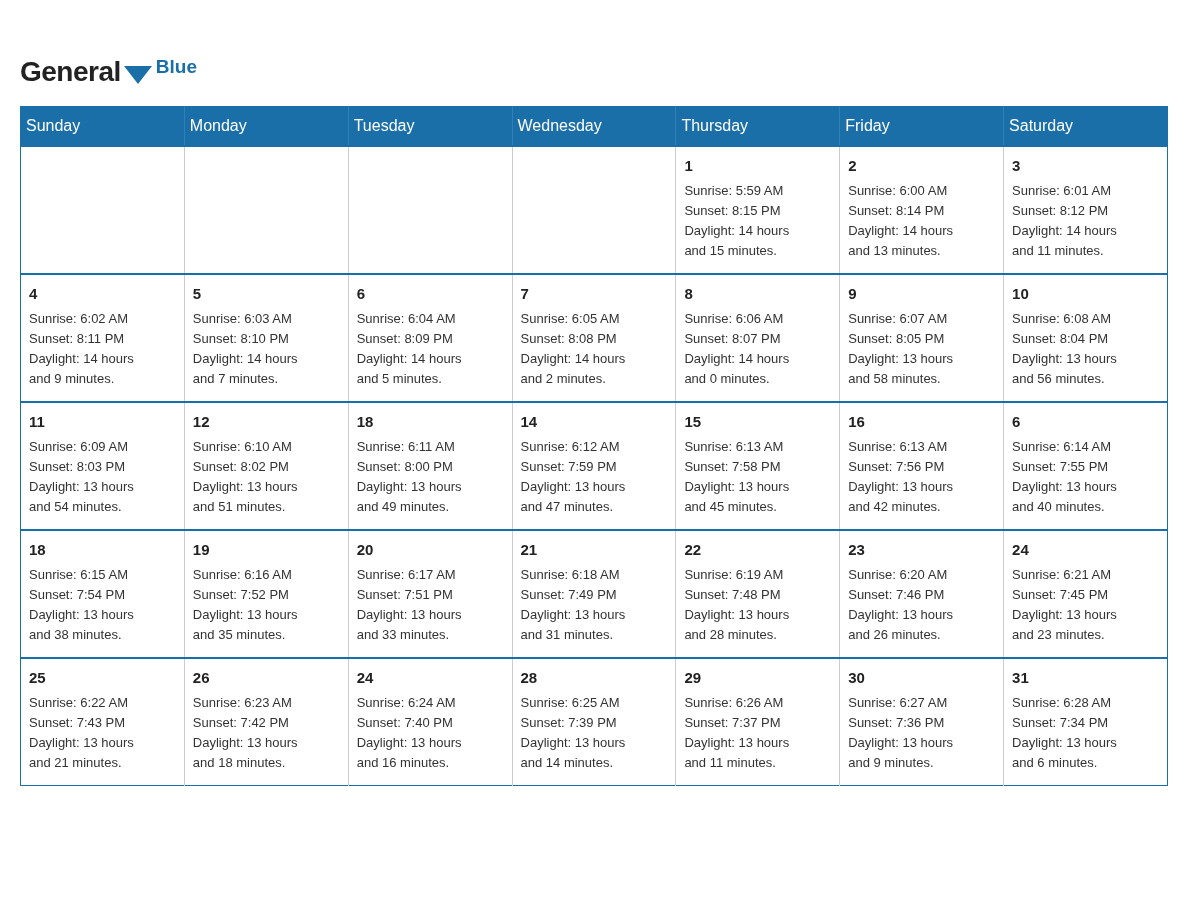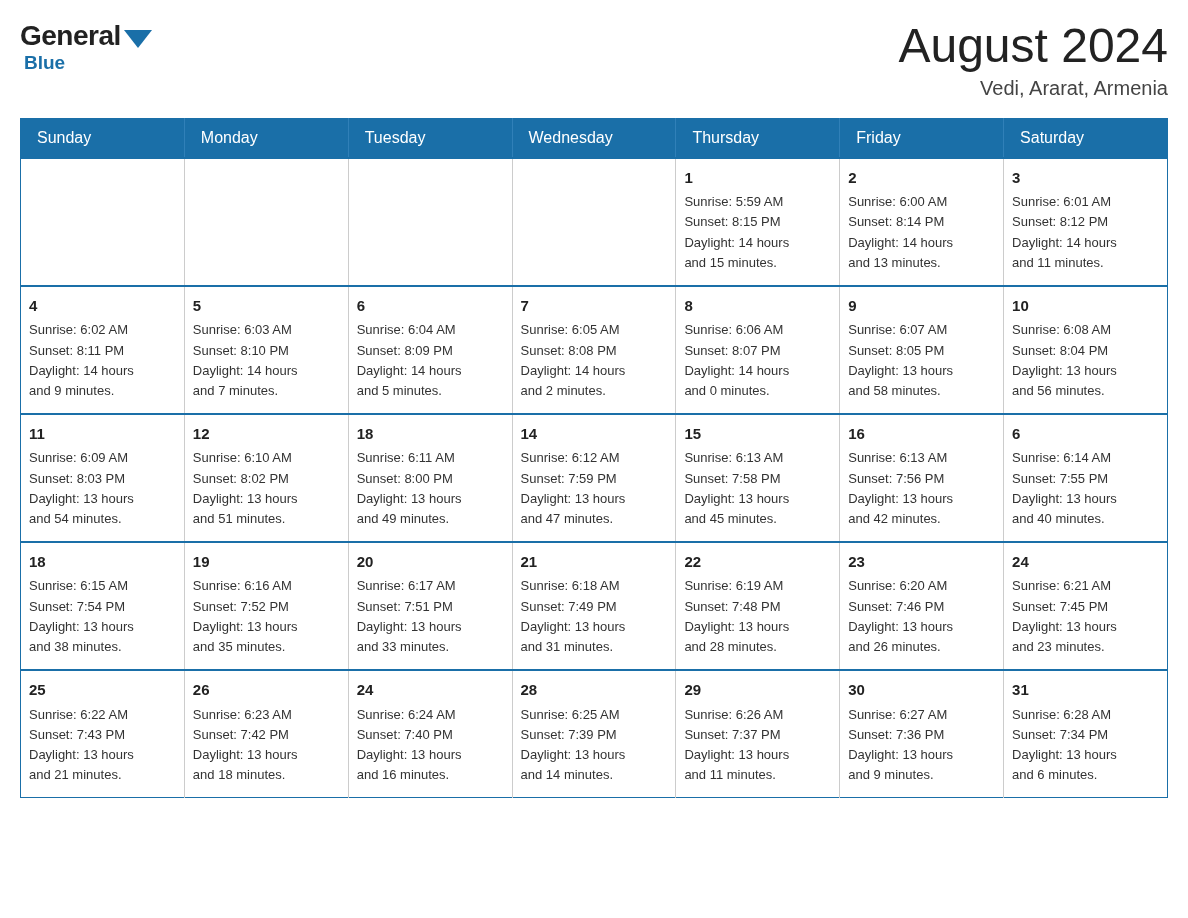--- a/index.html
+++ b/index.html
@@ -12,22 +12,23 @@
       min-height: 918px;
     }
     .header {
       display: flex;
       justify-content: space-between;
       align-items: flex-start;
       margin-bottom: 18px;
     }
     .logo {
       display: flex;
-      flex-direction: column;
+      flex-direction: row;
       align-items: flex-start;
+      margin-top: 36px;
     }
     .logo-top {
       display: flex;
       align-items: center;
     }
     .logo-general {
       font-size: 28px;
       font-weight: bold;
       color: #222;
       letter-spacing: -0.5px;
@@ -66,21 +67,21 @@
       border-collapse: collapse;
       border: 1.5px solid #1a6fa8;
     }
     .calendar thead tr {
       background-color: #1a6fa8;
     }
     .calendar thead th {
       color: #fff;
       font-size: 16px;
       font-weight: normal;
-      padding: 10px 16px;
+      padding: 10px 5px;
       text-align: left;
       border-right: 1px solid #3080b8;
     }
     .calendar thead th:last-child {
       border-right: none;
     }
     .calendar tbody tr {
       border-top: 2px solid #1a6fa8;
     }
     .calendar tbody td {
@@ -118,24 +119,20 @@
 <div class="header">
   <div class="logo">
     <div class="logo-top">
       <span class="logo-general">General</span>
       <div class="logo-arrow"></div>
     </div>
     <div style="display:flex; align-items:center; margin-left:2px;">
       <span class="logo-blue">Blue</span>
     </div>
   </div>
-  <div class="title-block">
-    <div class="month-title">August 2024</div>
-    <div class="location">Vedi, Ararat, Armenia</div>
-  </div>
 </div>
 
 <table class="calendar">
   <thead>
     <tr>
     <th>Sunday</th>
         <th>Monday</th>
         <th>Tuesday</th>
         <th>Wednesday</th>
         <th>Thursday</th>

